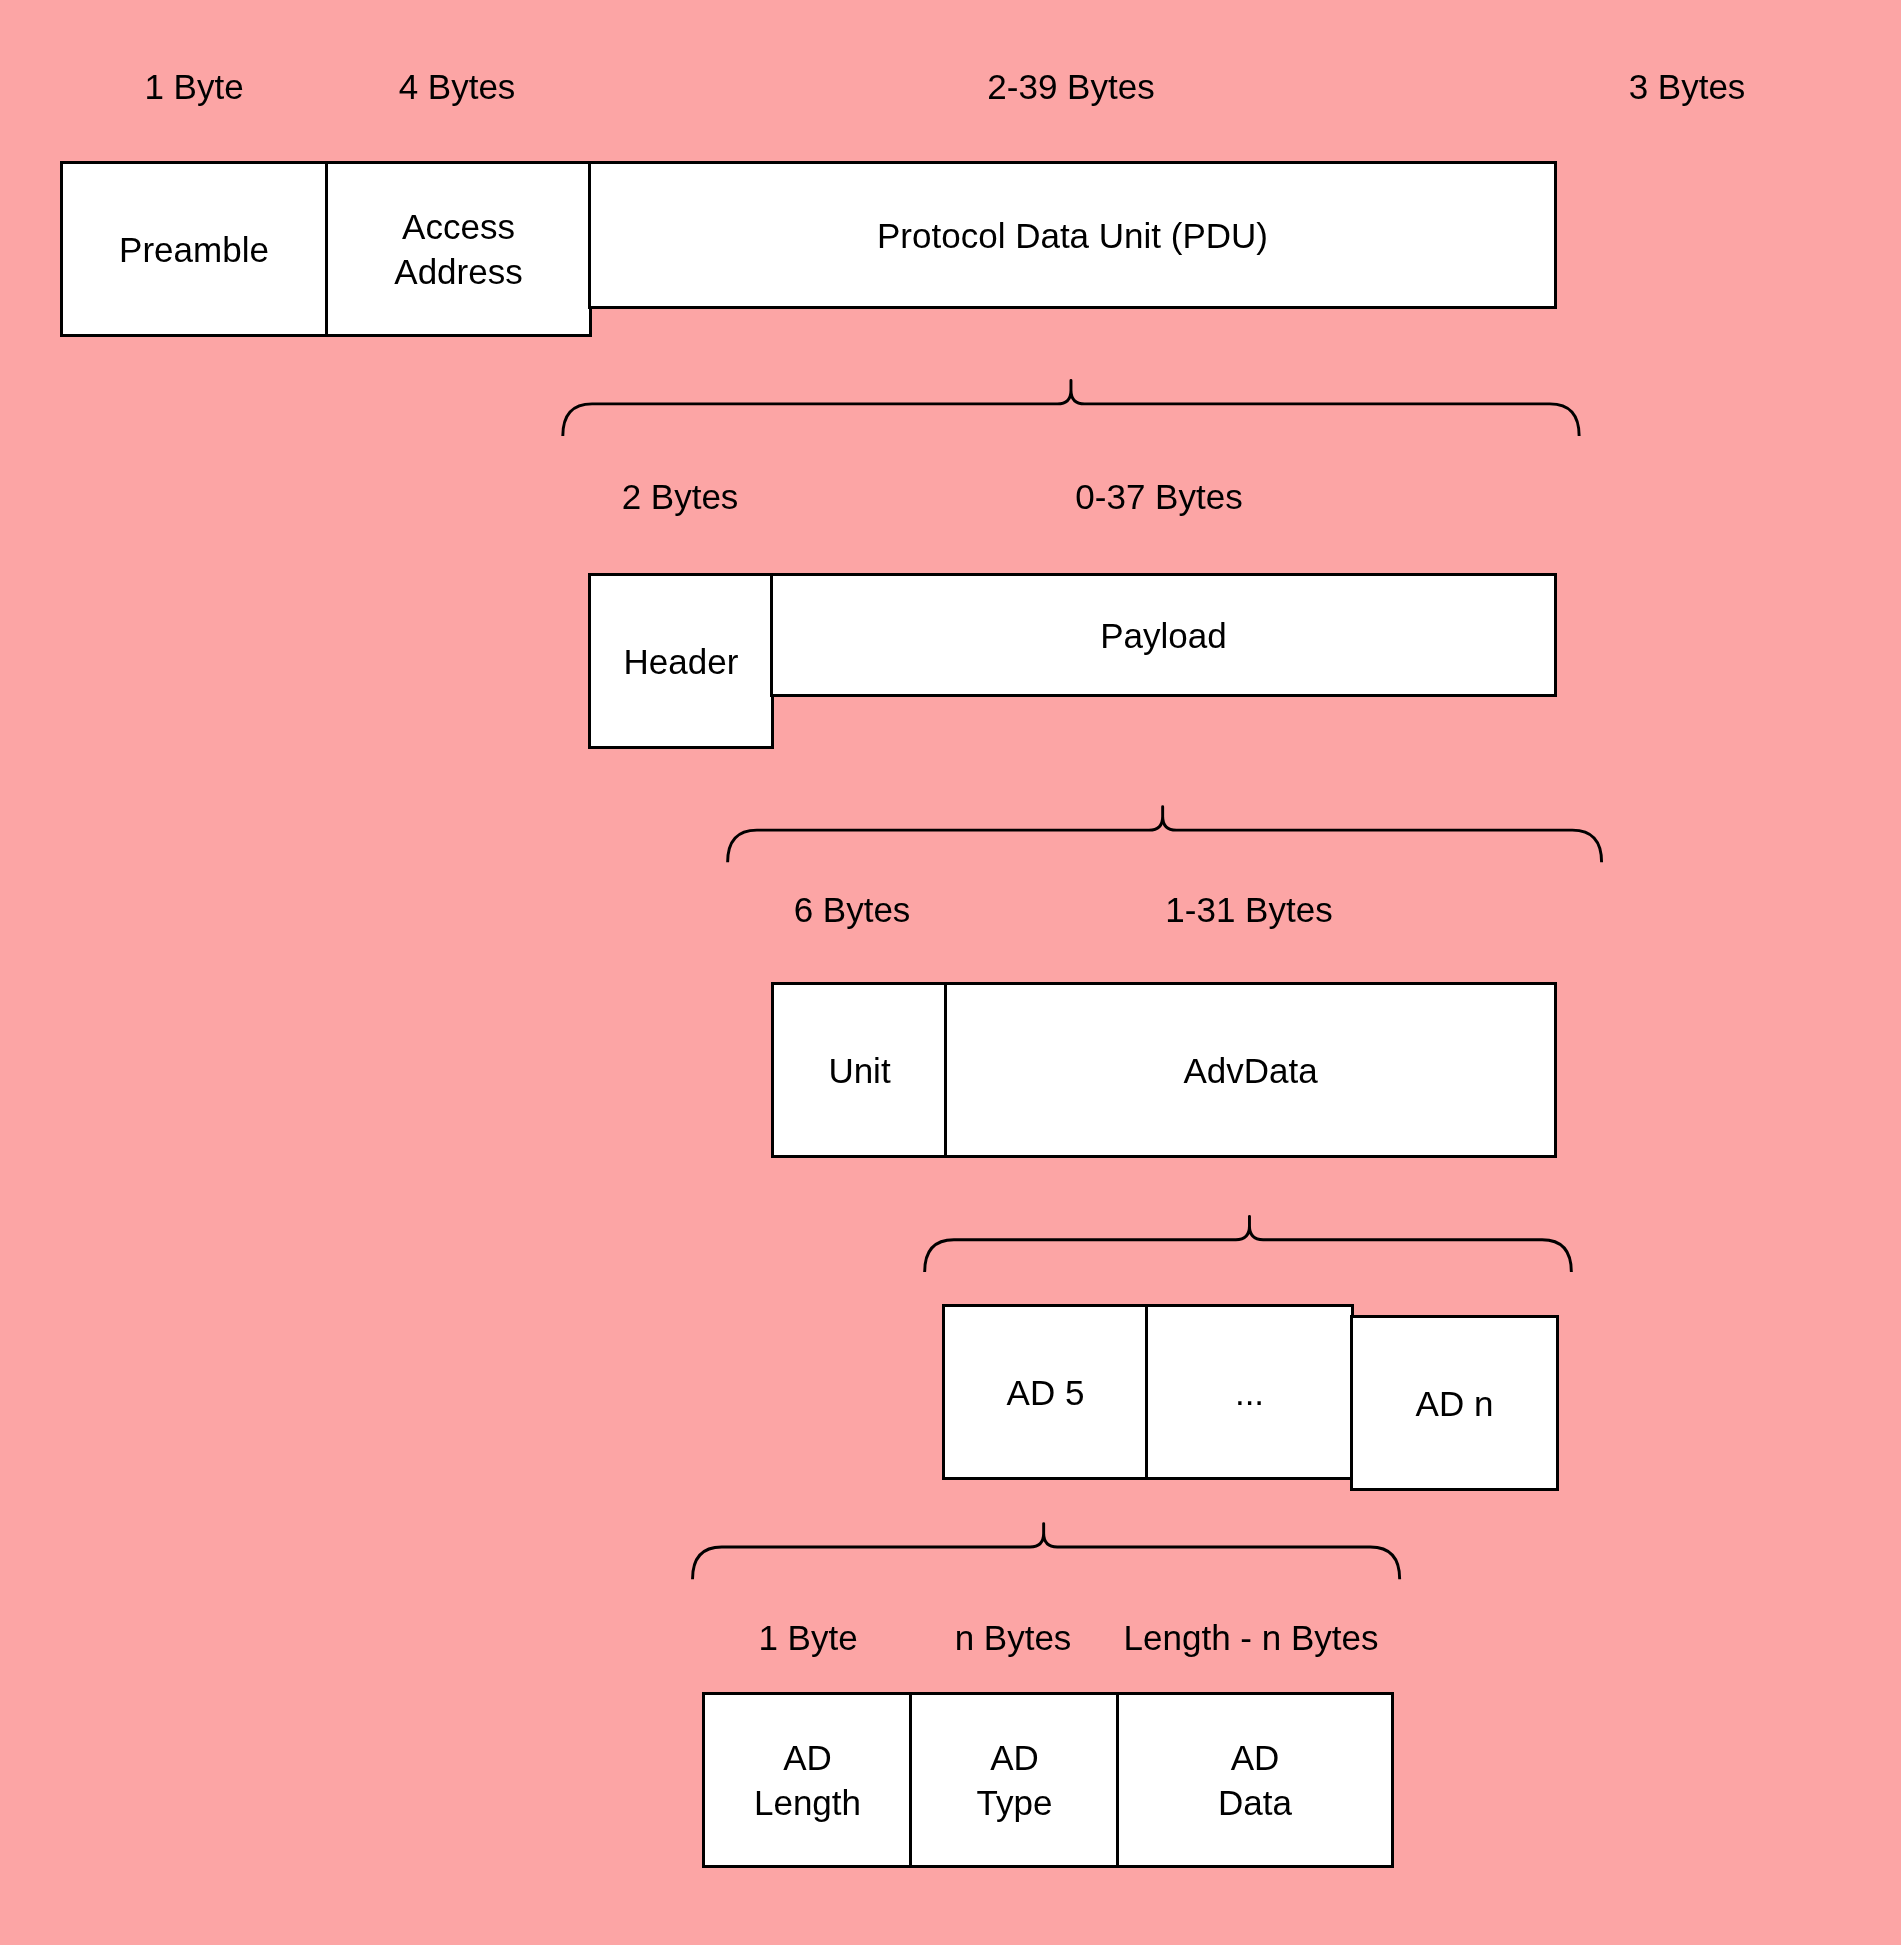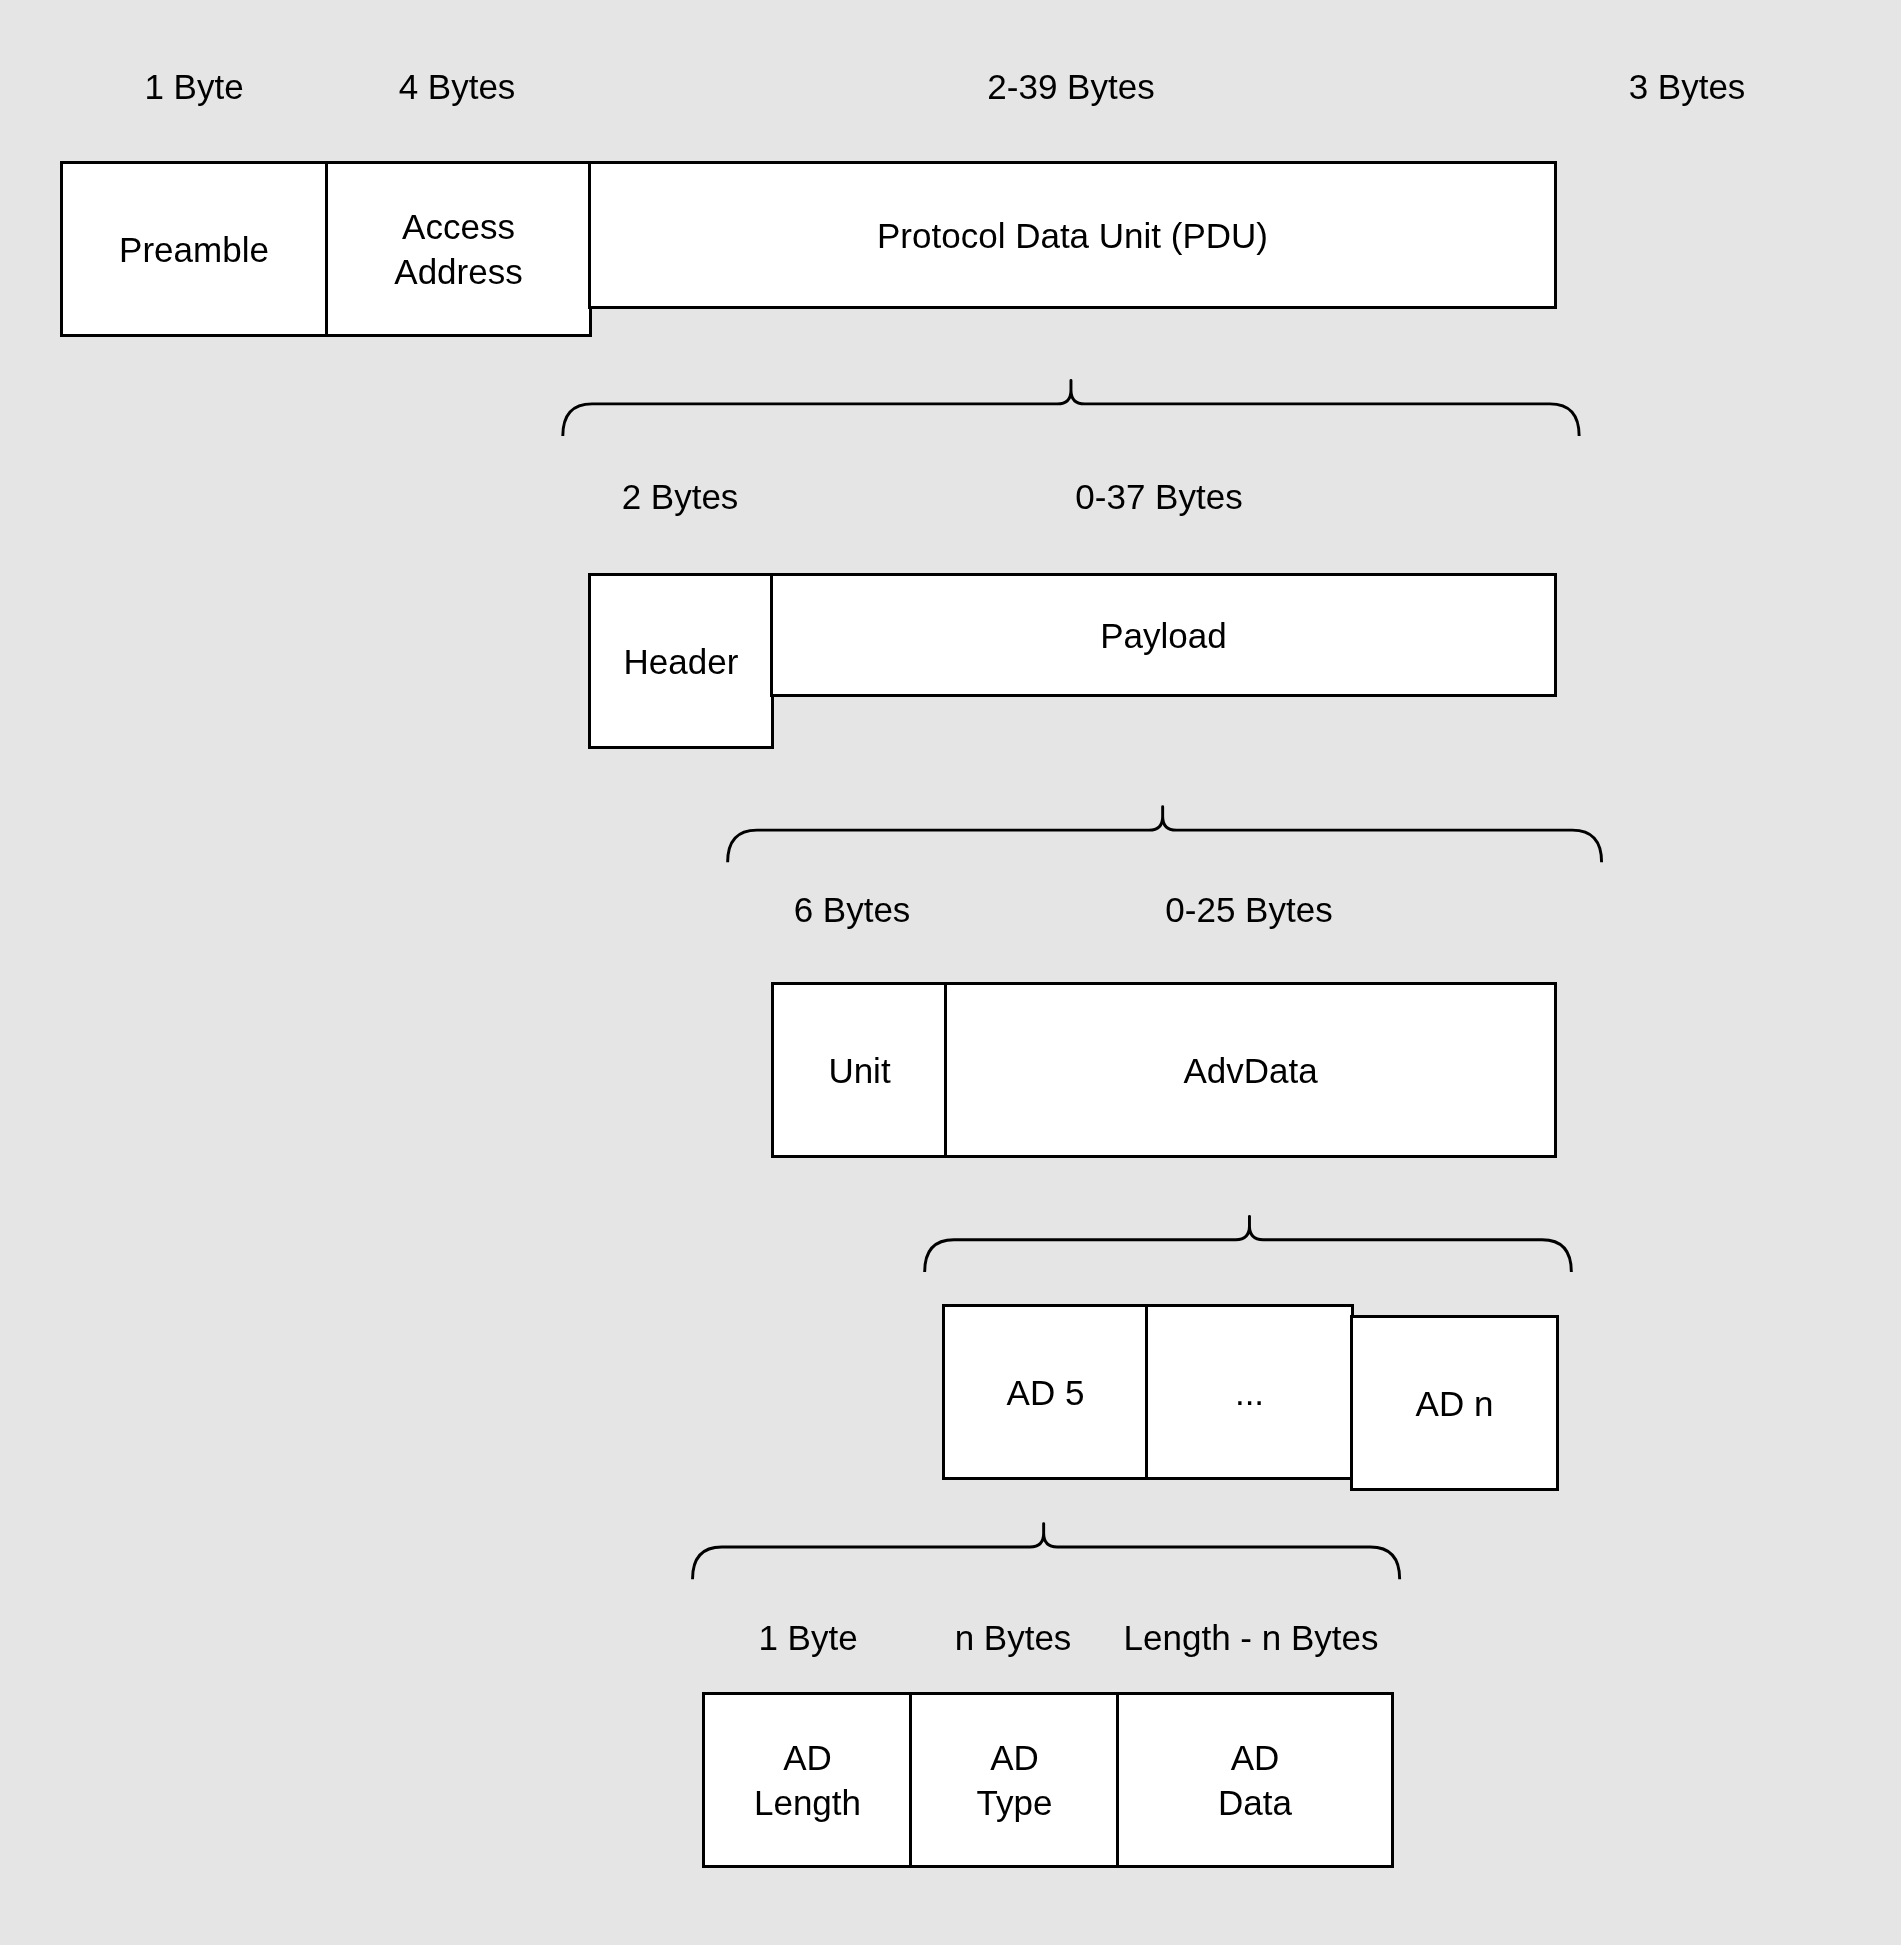--- a/index.html
+++ b/index.html
@@ -4,21 +4,21 @@
 <style>
   html, body {
     margin: 0;
     padding: 0;
     background: #ffffff;
   }
   .canvas {
     position: relative;
     width: 1902px;
     height: 1946px;
-    background: #e5e5e5;
+    background: #fca5a5;
     font-family: "Liberation Sans", sans-serif;
     color: #000000;
     overflow: hidden;
   }
   .lbl {
     position: absolute;
     transform: translate(-50%, -50%);
     font-size: 35px;
     line-height: 45px;
     white-space: nowrap;
@@ -79,21 +79,21 @@
   <div class="lbl" style="left:1159px; top:496px">0-37 Bytes</div>
 
   <div class="cell" style="left:588px; top:573px; width:186px; height:176px">
     <span class="ct">Header</span>
   </div>
   <div class="cell" style="left:770px; top:573px; width:787px; height:124px">
     <span class="ct">Payload</span>
   </div>
 
   <div class="lbl" style="left:852px;  top:909px">6 Bytes</div>
-  <div class="lbl" style="left:1249px; top:909px">0-25 Bytes</div>
+  <div class="lbl" style="left:1249px; top:909px">1-31 Bytes</div>
 
   <div class="cell" style="left:771px; top:982px; width:177px; height:176px">
     <span class="ct">Unit</span>
   </div>
   <div class="cell" style="left:944px; top:982px; width:613px; height:176px">
     <span class="ct">AdvData</span>
   </div>
 
   <div class="cell" style="left:942px;  top:1304px; width:207px; height:176px">
     <span class="ct">AD 5</span>

